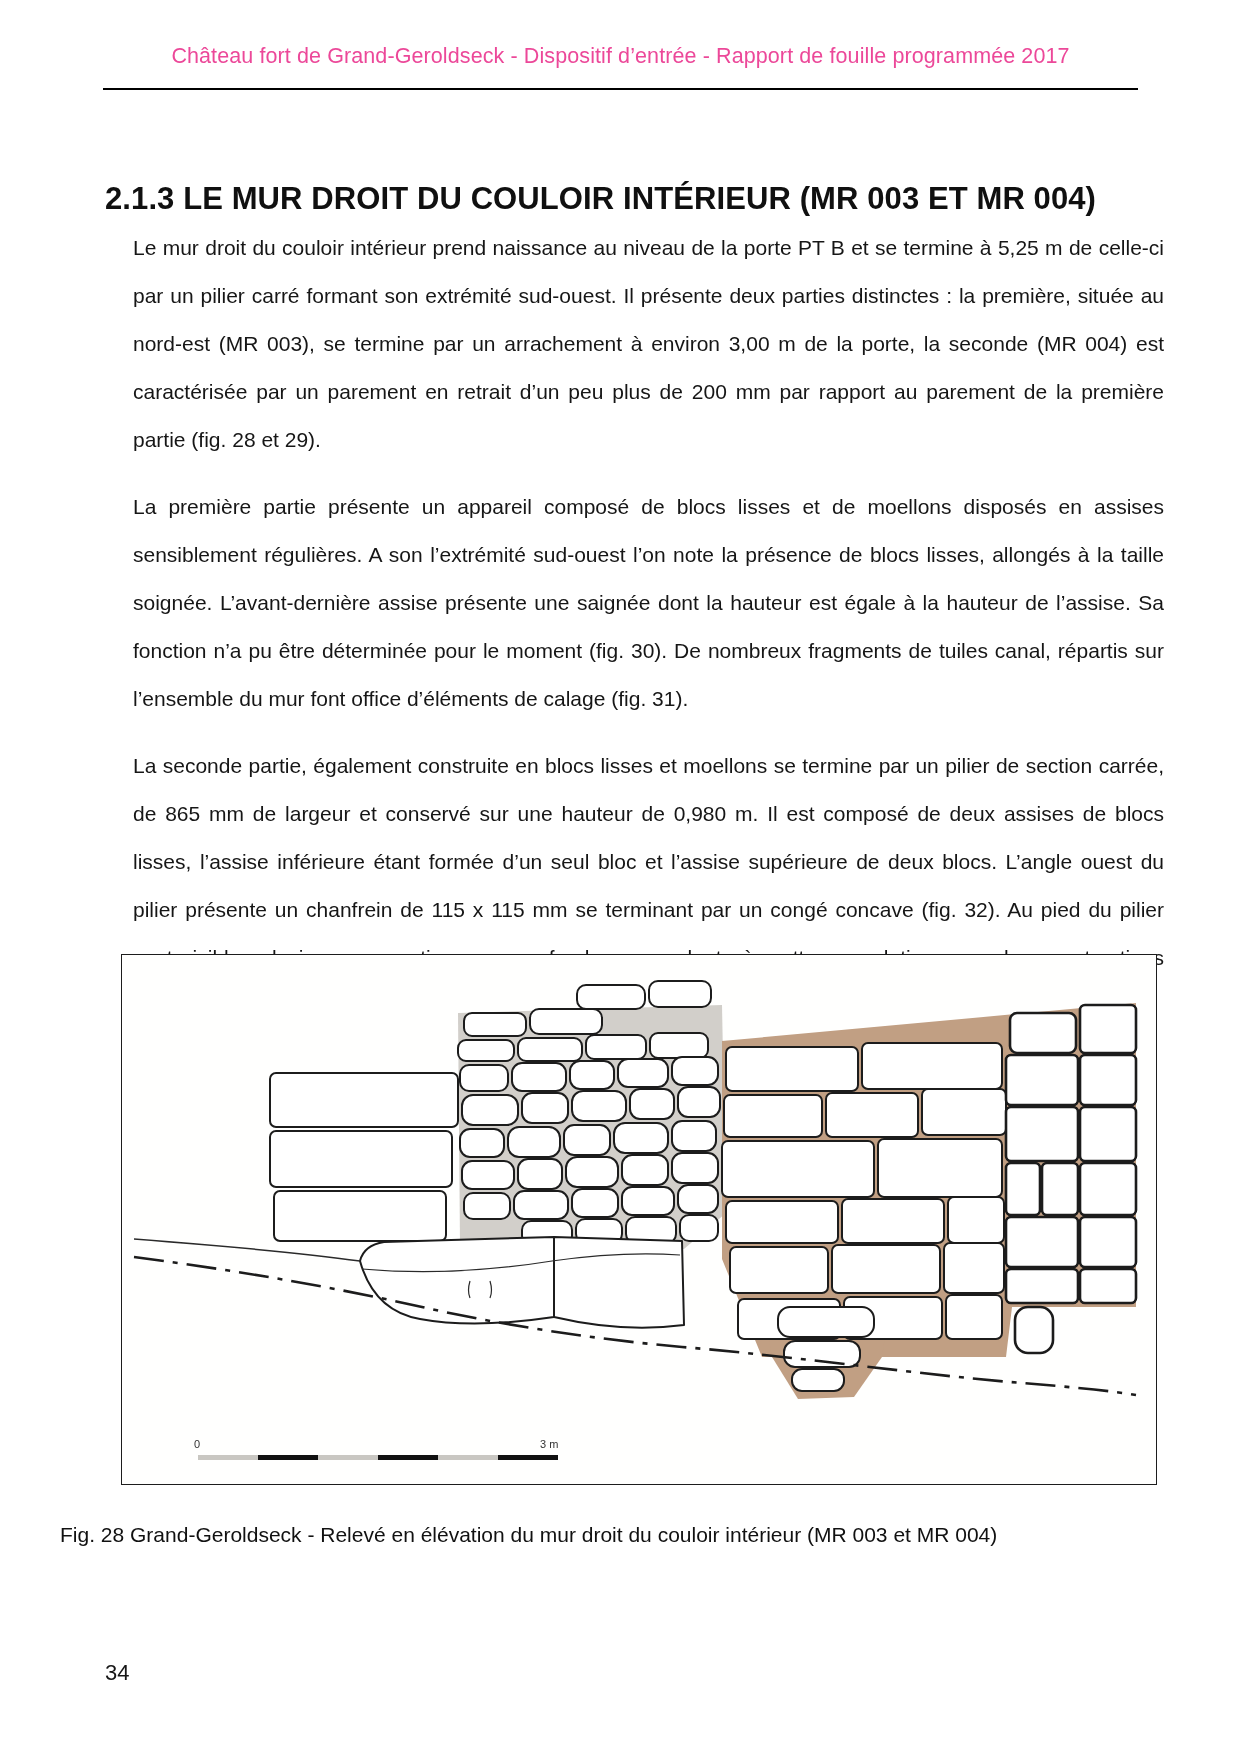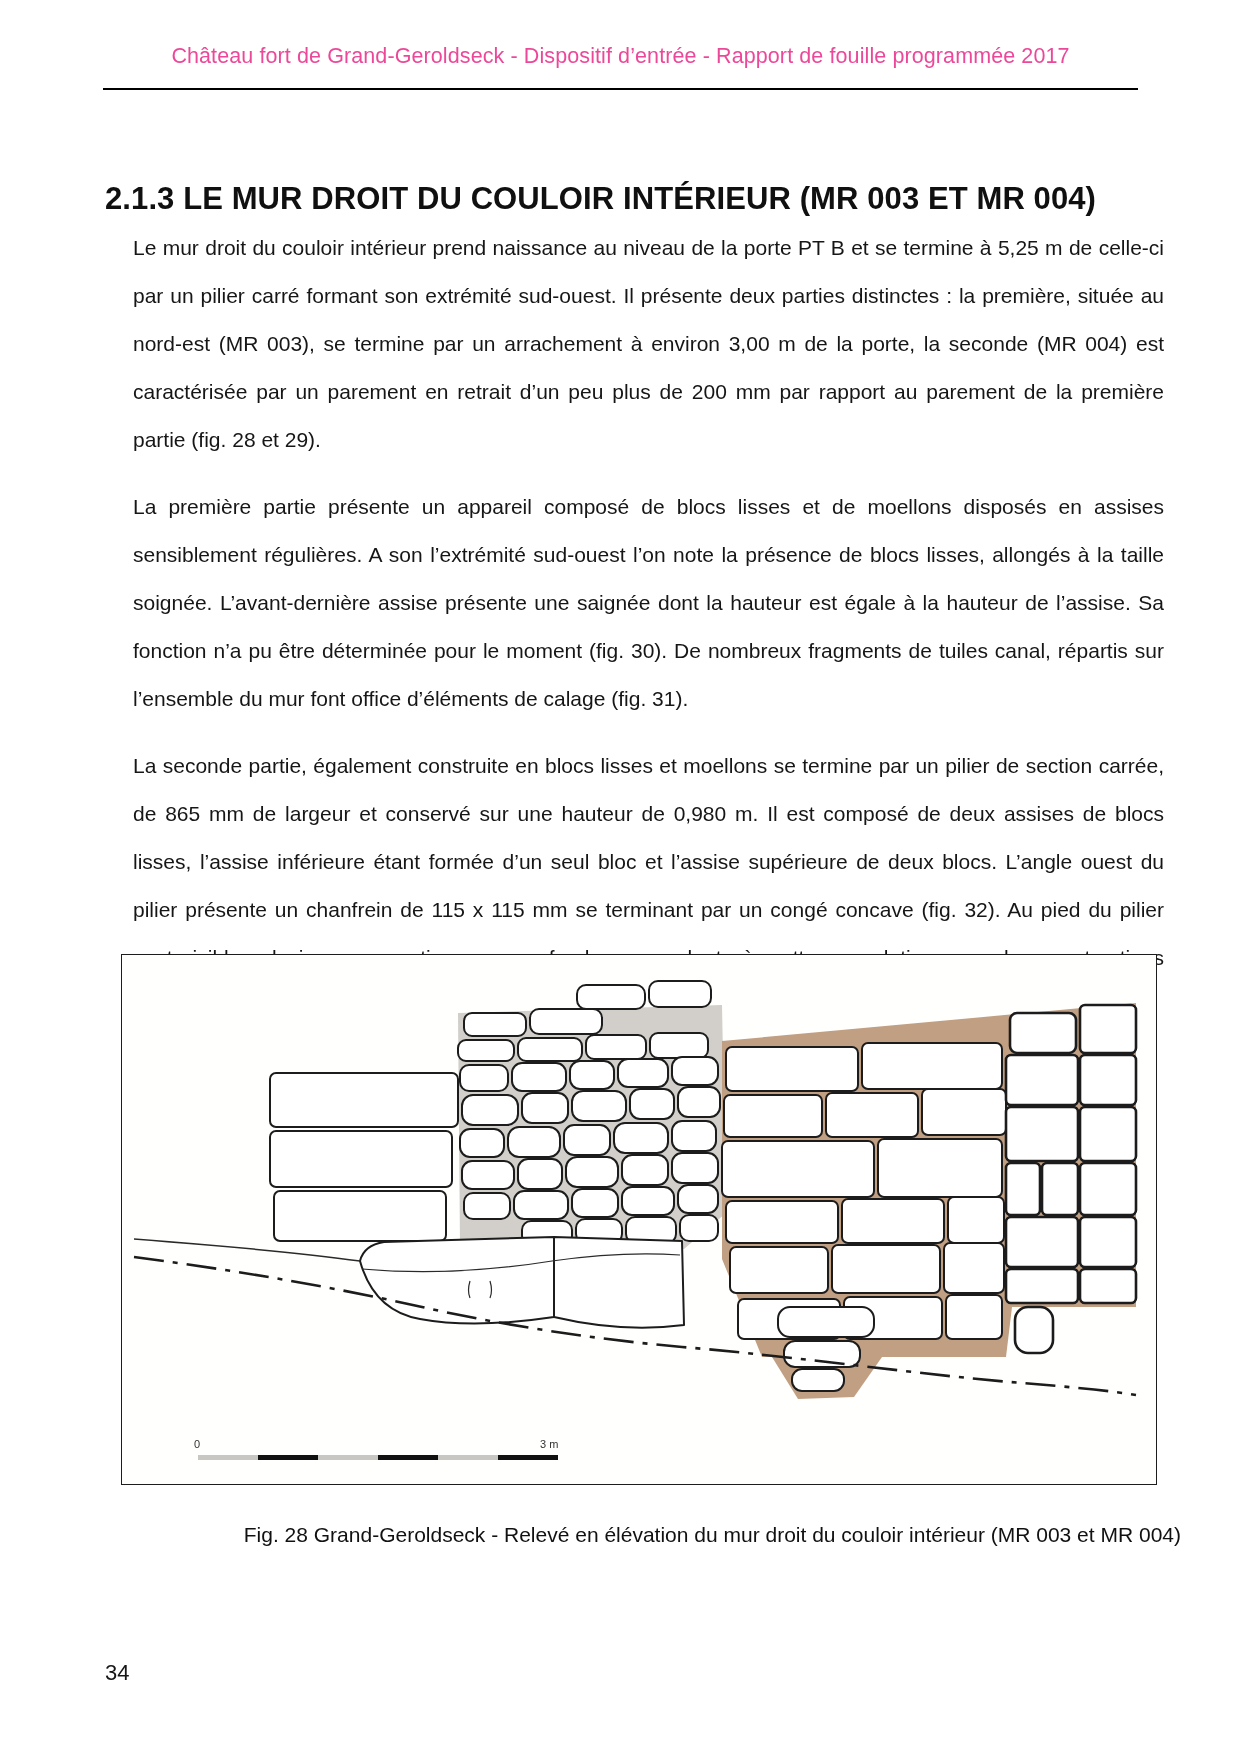--- a/index.html
+++ b/index.html
@@ -29,21 +29,21 @@
     font-size:21px;line-height:48px;text-align:justify;color:#161616;margin-left:28px;
   }
   .body-text p{margin:0 0 19px 0;}
   .figure-box{
     position:absolute;top:954px;left:121px;width:1034px;height:529px;
     border:1px solid #1d1d1d;background:#fffffe;box-sizing:content-box;
   }
   .figure-box svg{display:block;}
   .caption{
     position:absolute;top:1512px;left:60px;width:1121px;
-    text-align:right;font-size:21px;line-height:45px;color:#111;
+    text-align:left;font-size:21px;line-height:45px;color:#111;
   }
   .caption .credit{font-style:italic;}
   .page-number{
     position:absolute;top:1660px;left:105px;
     font-size:22px;color:#161616;text-align:center;
   }
 </style>
 </head>
 <body>
 

